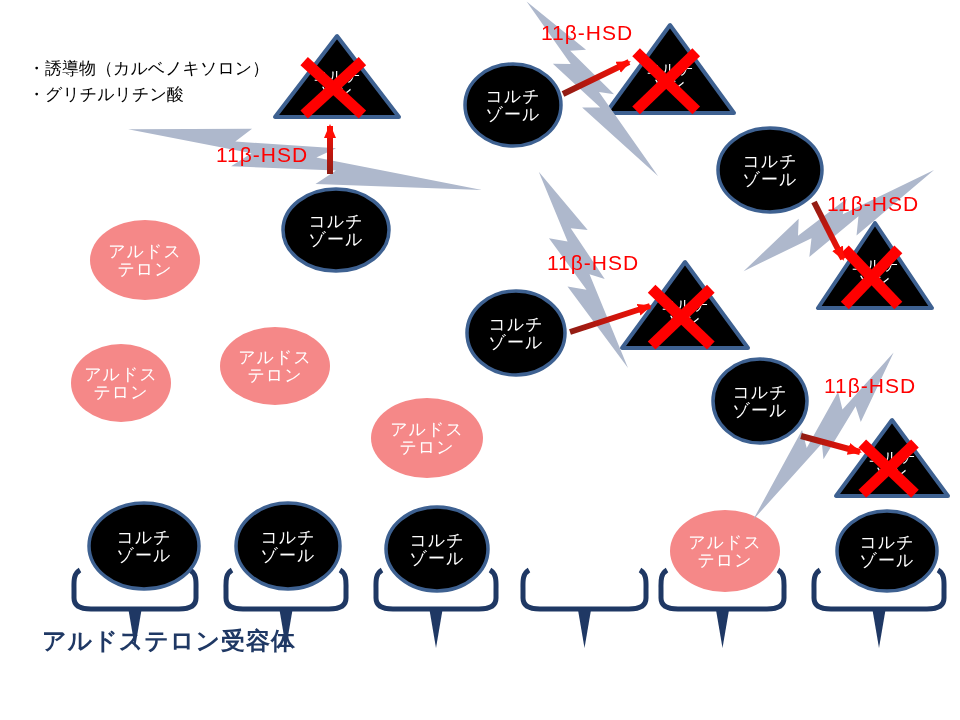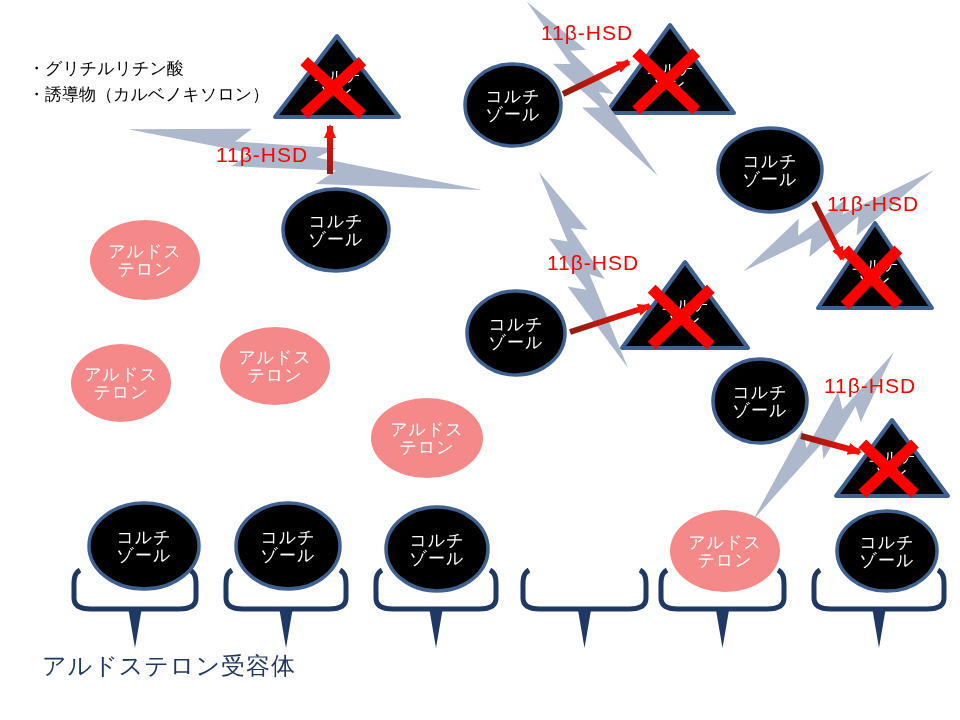--- a/index.html
+++ b/index.html
@@ -1,20 +1,20 @@
 <!DOCTYPE html>
 <html><head>
 <meta charset="utf-8">
 <style>
   html,body{margin:0;padding:0;background:#fff;}
   #stage{position:relative;width:960px;height:720px;background:#ffffff;overflow:hidden;
          font-family:"Liberation Sans",sans-serif;}
   #diagram{position:absolute;left:0;top:0;}
   .notes{position:absolute;left:28px;top:56px;font-size:17px;color:#000;line-height:1.5;}
-  .receptor-label{position:absolute;left:42px;top:650px;font-size:24px;font-weight:normal;
+  .receptor-label{position:absolute;left:42px;top:625px;font-size:24px;font-weight:bold;
                   color:#1F3864;letter-spacing:1px;}
   svg text{font-family:"Liberation Sans",sans-serif;letter-spacing:1px;}
 </style>
 </head>
 <body>
 
 <div id="stage">
   <svg id="diagram" width="960" height="720" viewBox="0 0 960 720">
       <defs>
         <marker id="ah" markerUnits="userSpaceOnUse" markerWidth="18" markerHeight="16" refX="12" refY="6" orient="auto">
@@ -161,17 +161,17 @@
       <line x1="570" y1="332" x2="650" y2="306" stroke="url(#ag2)" stroke-width="6" marker-end="url(#ah)"></line>
       <line x1="814" y1="202" x2="843" y2="259" stroke="url(#ag3)" stroke-width="6" marker-end="url(#ah)"></line>
       <line x1="801" y1="436" x2="860" y2="452" stroke="url(#ag4)" stroke-width="6" marker-end="url(#ah)"></line>
       <text x="262" y="162" fill="#FF0000" font-size="21" text-anchor="middle">11β-HSD</text>
       <text x="587" y="40" fill="#FF0000" font-size="21" text-anchor="middle">11β-HSD</text>
       <text x="593" y="270" fill="#FF0000" font-size="21" text-anchor="middle">11β-HSD</text>
       <text x="873" y="211" fill="#FF0000" font-size="21" text-anchor="middle">11β-HSD</text>
       <text x="870" y="393" fill="#FF0000" font-size="21" text-anchor="middle">11β-HSD</text>
     </svg>
   <div class="notes">
+    <div>・誘導物（カルベノキソロン）</div>
     <div>・グリチルリチン酸</div>
-    <div>・誘導物（カルベノキソロン）</div>
   </div>
   <div class="receptor-label">アルドステロン受容体</div>
 </div>
 
 </body></html>

